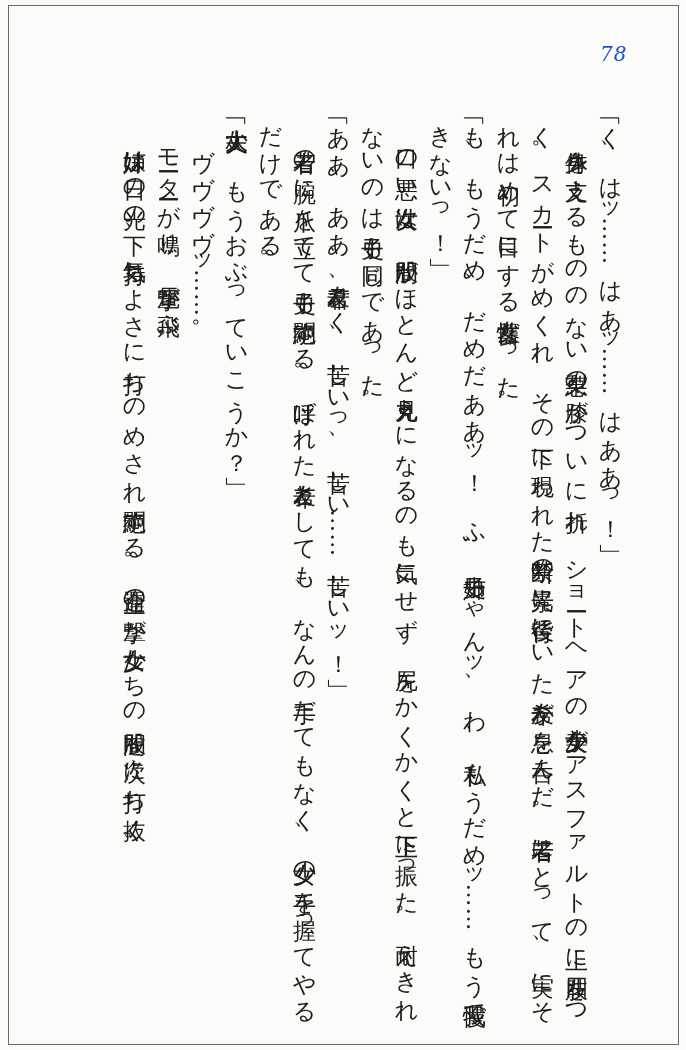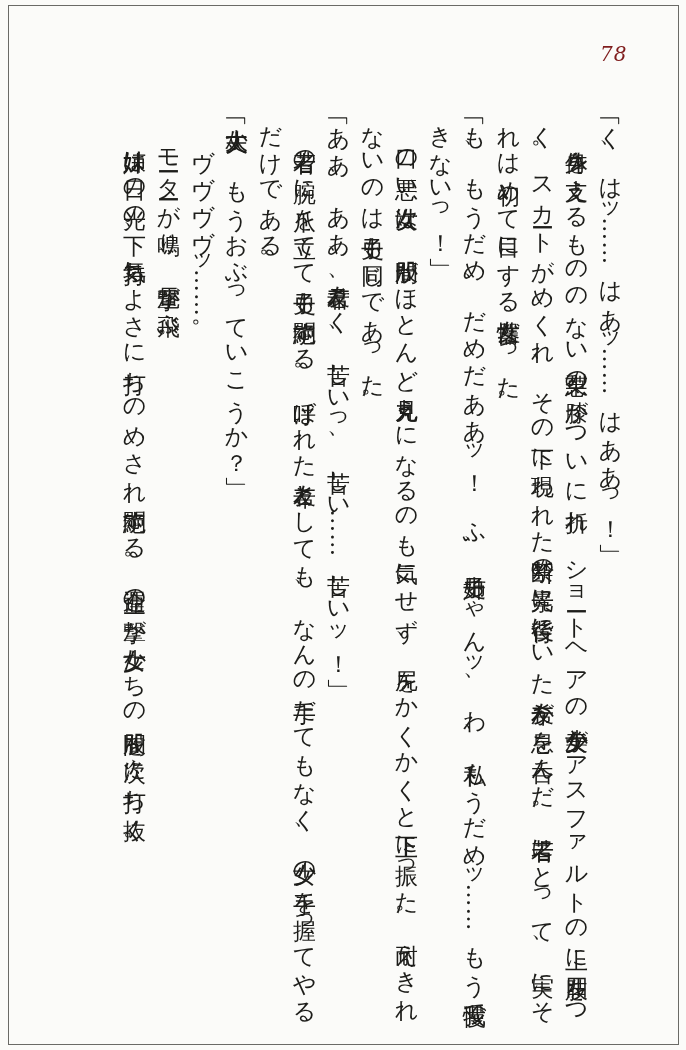--- a/index.html
+++ b/index.html
@@ -23,21 +23,21 @@
     bottom: 5px;
     border: 1px solid #6a6a66;
     pointer-events: none;
   }
   .page-number {
     position: absolute;
     top: 42px;
     left: 600px;
     font-size: 20px;
     font-style: italic;
-    color: #7f1d1d;
+    color: #1d4ed8;
     letter-spacing: 1px;
   }
   .text-block {
     position: absolute;
     top: 110px;
     right: 58px;
     height: 916px;
     writing-mode: vertical-rl;
     text-orientation: mixed;
     font-size: 23px;

